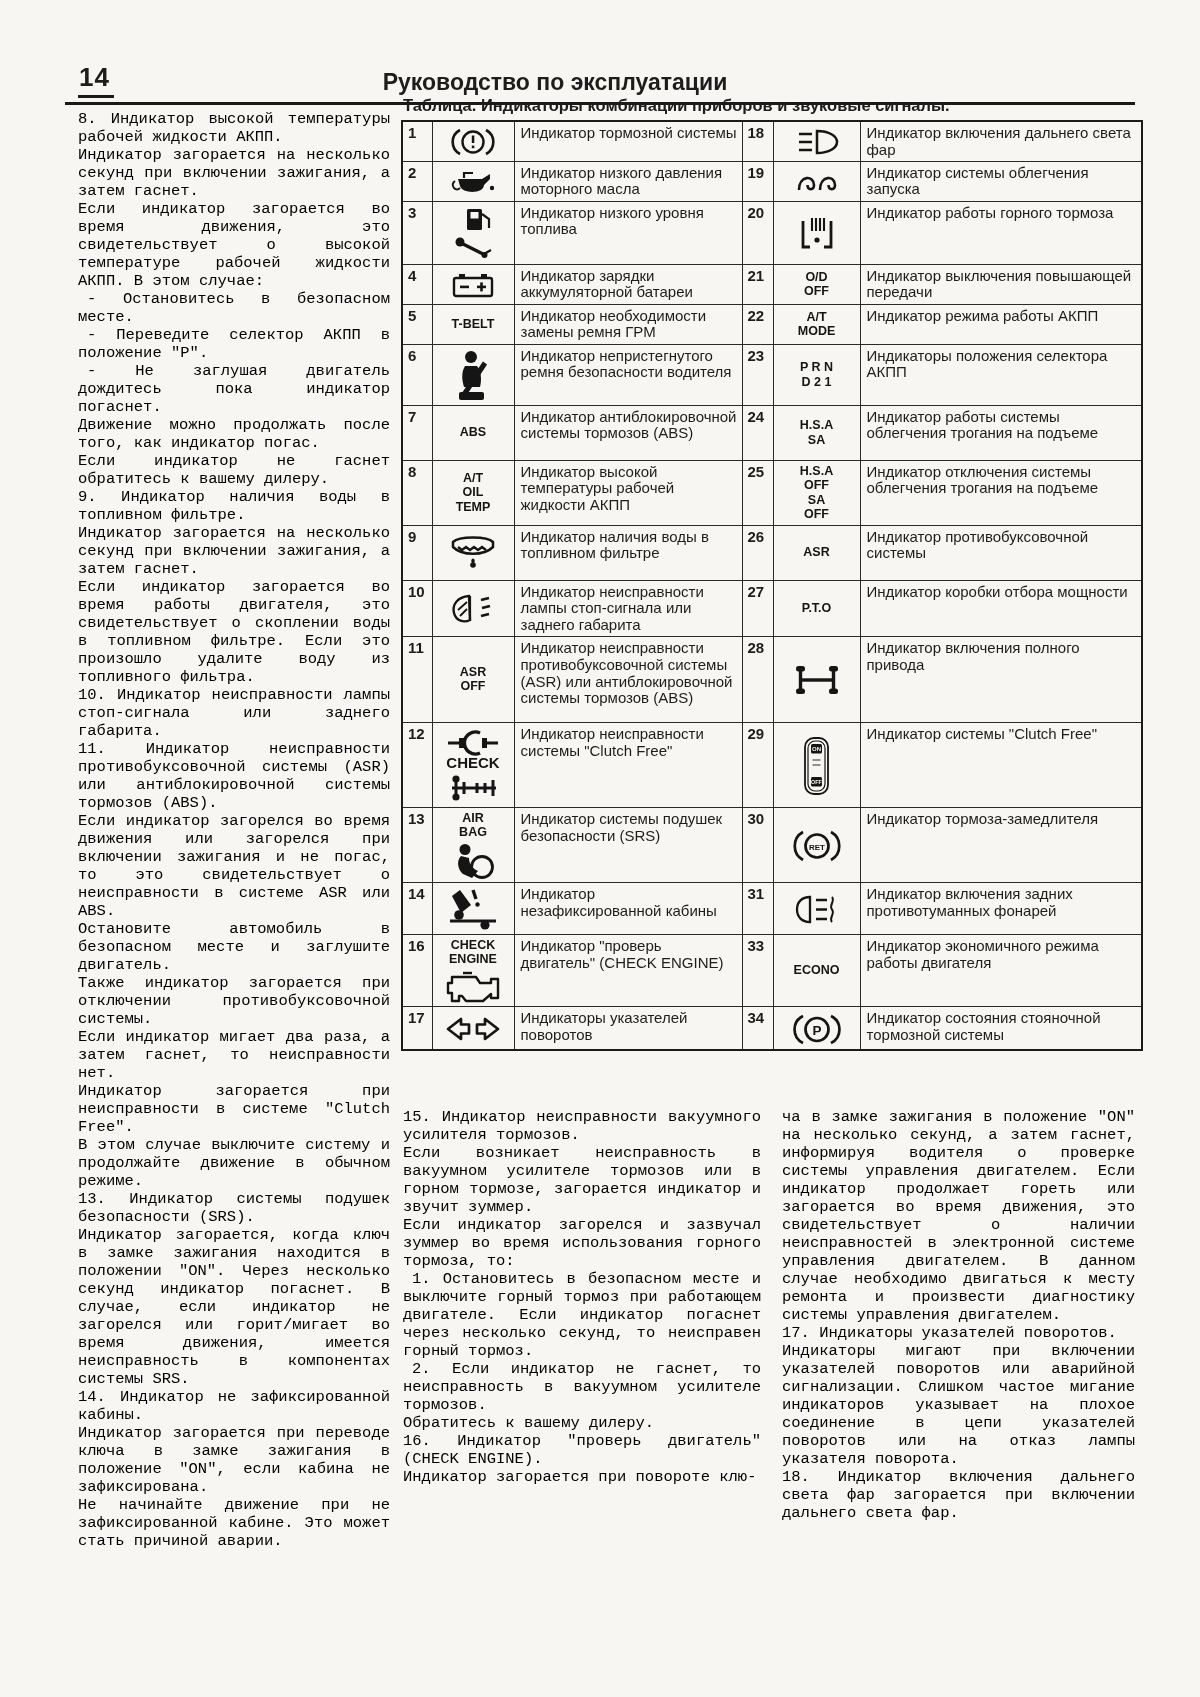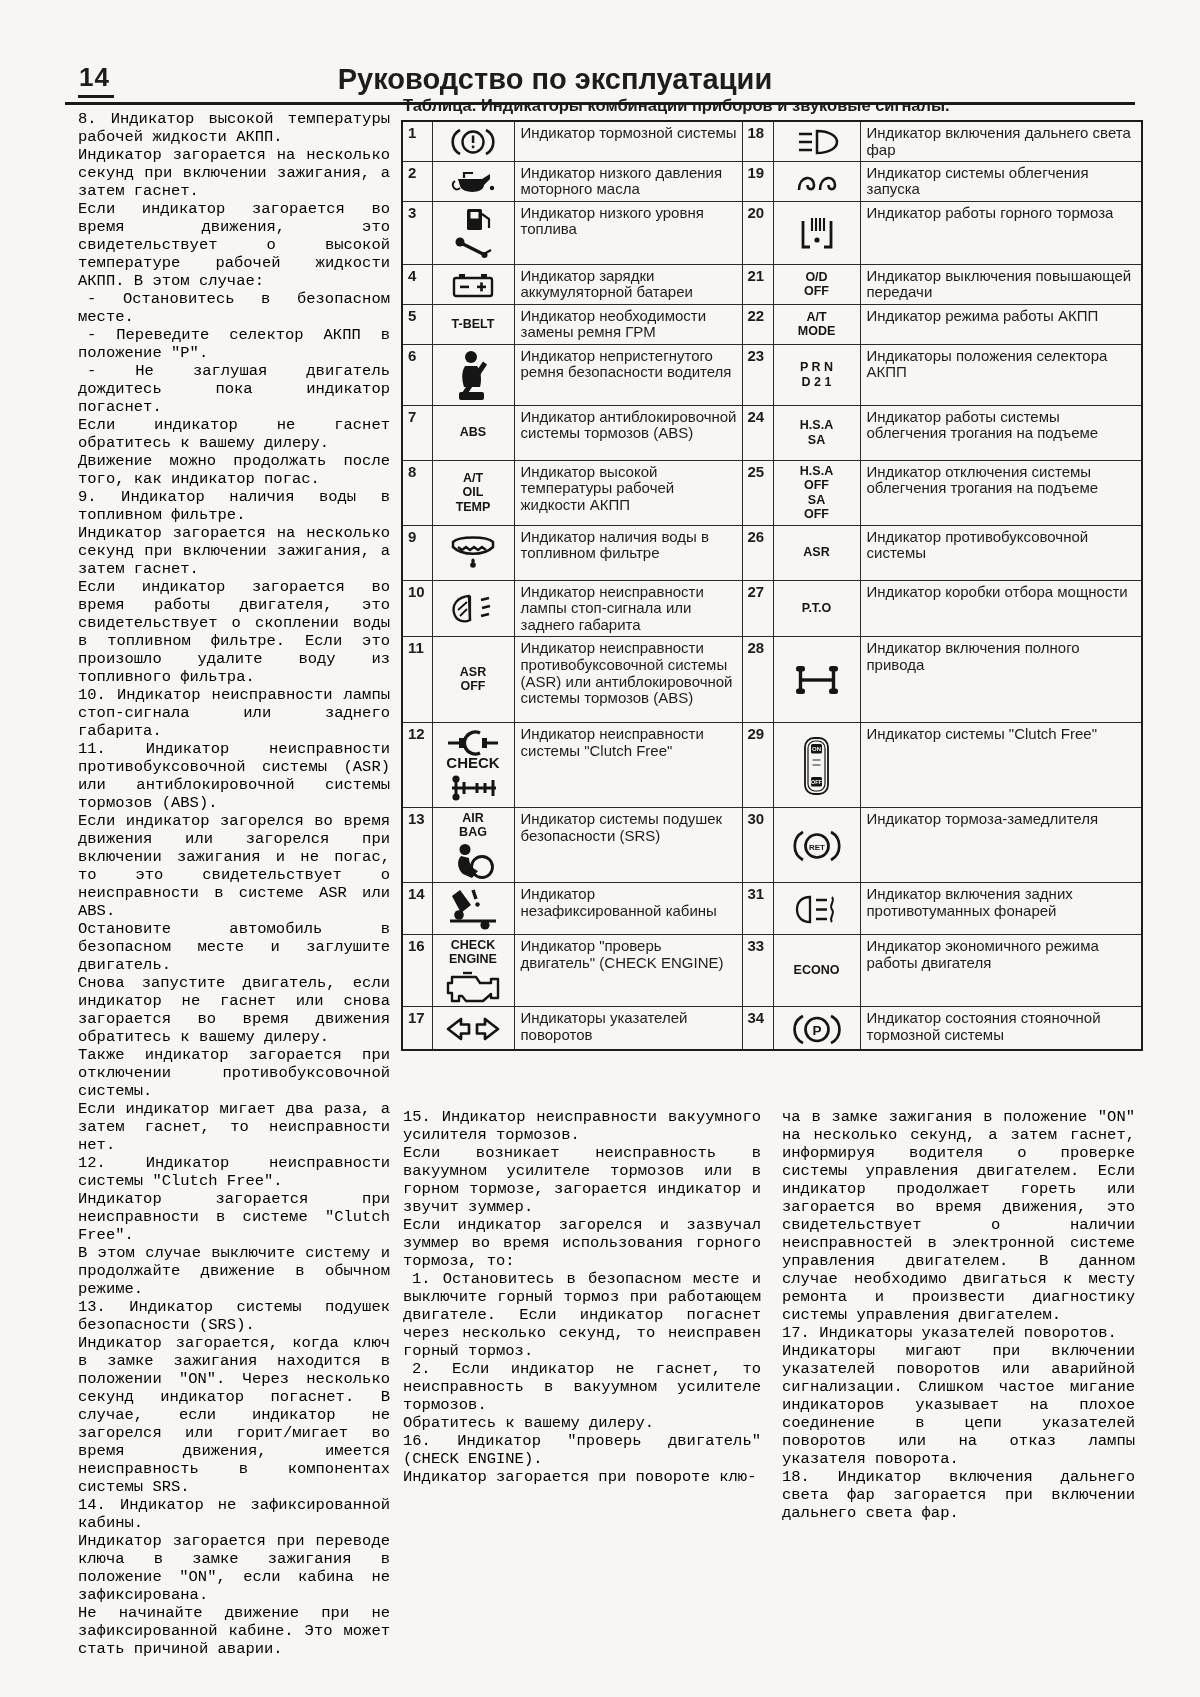--- a/index.html
+++ b/index.html
@@ -5,21 +5,21 @@
   html,body{margin:0;padding:0;}
   body{
     width:1200px;height:1697px;position:relative;overflow:hidden;
     background:#f7f6f3;color:#1d1d1d;
     font-family:"Liberation Sans", sans-serif;
   }
   .page{position:absolute;inset:0;padding-left:44px;}
   
   .hdr{position:absolute;left:65px;top:52px;width:1070px;height:50px;border-bottom:3px solid #1a1a1a;}
   .pagenum{position:absolute;left:13px;bottom:4px;font-size:26px;font-weight:bold;letter-spacing:1px;border-bottom:3px solid #1a1a1a;padding:0 4px 2px 1px;}
-  .title{position:absolute;left:0;right:0;bottom:6px;margin:0;text-align:center;font-size:29px;font-weight:bold;transform:translateX(-45px);}
+  .title{position:absolute;left:0;right:0;bottom:6px;margin:0;text-align:center;font-size:23px;font-weight:bold;transform:translateX(-45px);}
   
   .col{position:absolute;font-size:15.5px;line-height:18px;text-align:justify;color:#000000;font-family:Liberation Mono, monospace;}
   .left-col{left:78px;top:110px;width:312px;}
   .mid-col{left:403px;top:1108px;width:358px;}
   .right-col{left:782px;top:1108px;width:353px;}
   .para{margin:0;}
   .para.ind{text-indent:9px;}
   
   .table-wrap{position:absolute;left:401px;top:96px;width:742px;}
   .caption{font-size:16.5px;font-weight:bold;margin:0 0 5px 2px;white-space:nowrap;}
@@ -49,46 +49,44 @@
       <p class="para">Индикатор загорается на несколько секунд при включении зажигания, а затем гаснет.</p>
 
       <p class="para">Если индикатор загорается во время движения, это свидетельствует о высокой температуре рабочей жидкости АКПП. В этом случае:</p>
 
       <p class="para ind">- Остановитесь в безопасном месте.</p>
 
       <p class="para ind">- Переведите селектор АКПП в положение "Р".</p>
 
       <p class="para ind">- Не заглушая двигатель дождитесь пока индикатор погаснет.</p>
 
+      <p class="para">Движение можно продолжать после того, как индикатор погас.</p>
+
       <p class="para">Если индикатор не гаснет обратитесь к вашему дилеру.</p>
 
-      <p class="para">Движение можно продолжать после того, как индикатор погас.</p>
-
       <p class="para">9. Индикатор наличия воды в топливном фильтре.</p>
 
       <p class="para">Индикатор загорается на несколько секунд при включении зажигания, а затем гаснет.</p>
 
       <p class="para">Если индикатор загорается во время работы двигателя, это свидетельствует о скоплении воды в топливном фильтре. Если это произошло удалите воду из топливного фильтра.</p>
 
       <p class="para">10. Индикатор неисправности лампы стоп-сигнала или заднего габарита.</p>
 
 
       <p class="para">11. Индикатор неисправности противобуксовочной системы (ASR) или антиблокировочной системы тормозов (ABS).</p>
 
       <p class="para">Если индикатор загорелся во время движения или загорелся при включении зажигания и не погас, то это свидетельствует о неисправности в системе ASR или ABS.</p>
 
       <p class="para">Остановите автомобиль в безопасном месте и заглушите двигатель.</p>
 
-      <p class="para">Снова запустите двигатель, если индикатор не гаснет или снова загорается во время движения обратитесь к вашему дилеру.</p>
 
       <p class="para">Также индикатор загорается при отключении противобуксовочной системы.</p>
 
       <p class="para">Если индикатор мигает два раза, а затем гаснет, то неисправности нет.</p>
 
-      <p class="para">12. Индикатор неисправности системы "Clutch Free".</p>
 
       <p class="para">Индикатор загорается при неисправности в системе "Clutch Free".</p>
 
       <p class="para">В этом случае выключите систему и продолжайте движение в обычном режиме.</p>
 
       <p class="para">13. Индикатор системы подушек безопасности (SRS).</p>
 
       <p class="para">Индикатор загорается, когда ключ в замке зажигания находится в положении "ON". Через несколько секунд индикатор погаснет. В случае, если индикатор не загорелся или горит/мигает во время движения, имеется неисправность в компонентах системы SRS.</p>
 
       <p class="para">14. Индикатор не зафиксированной кабины.</p>

